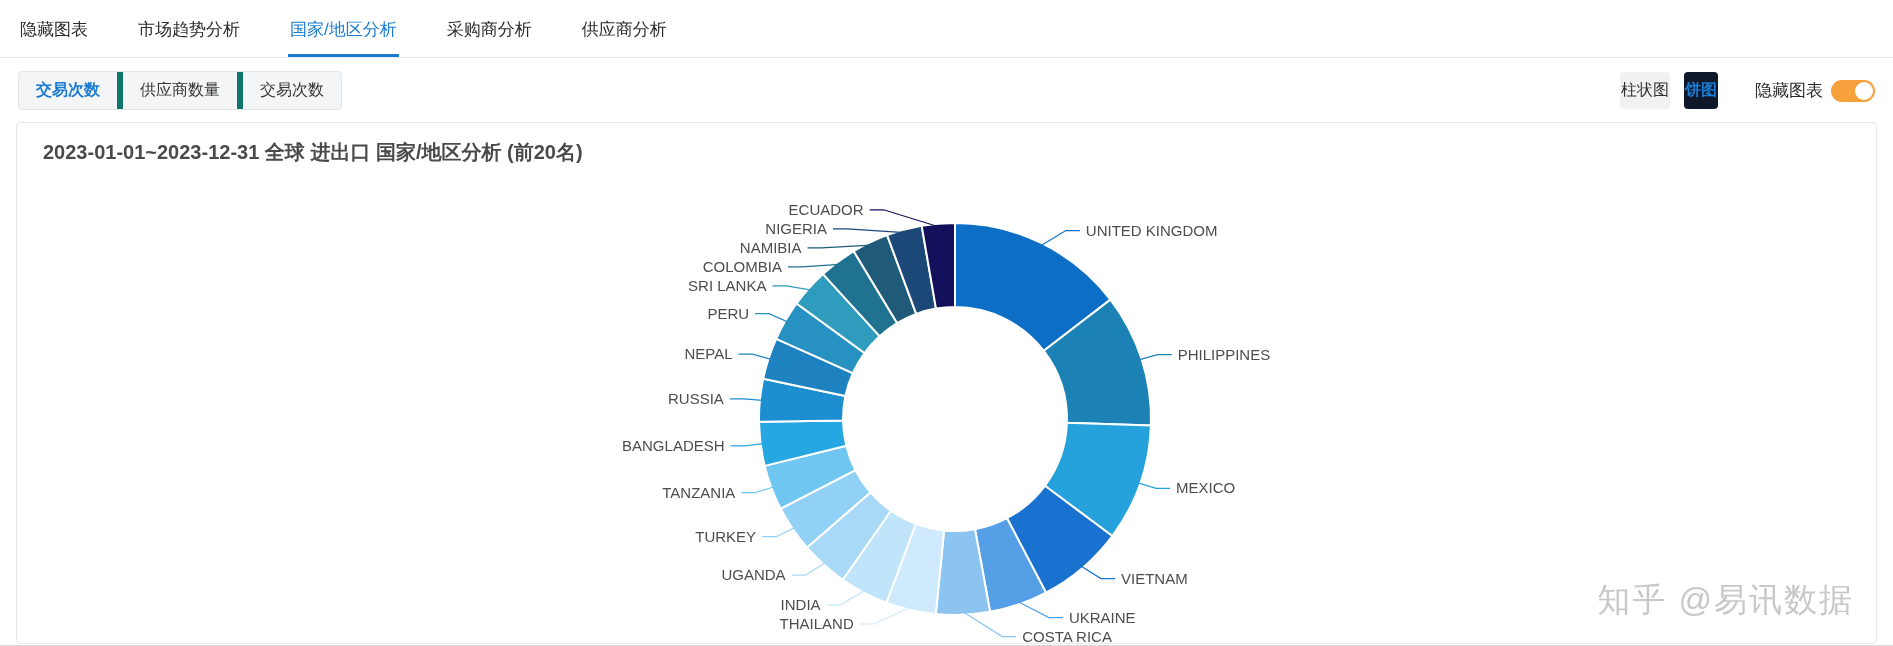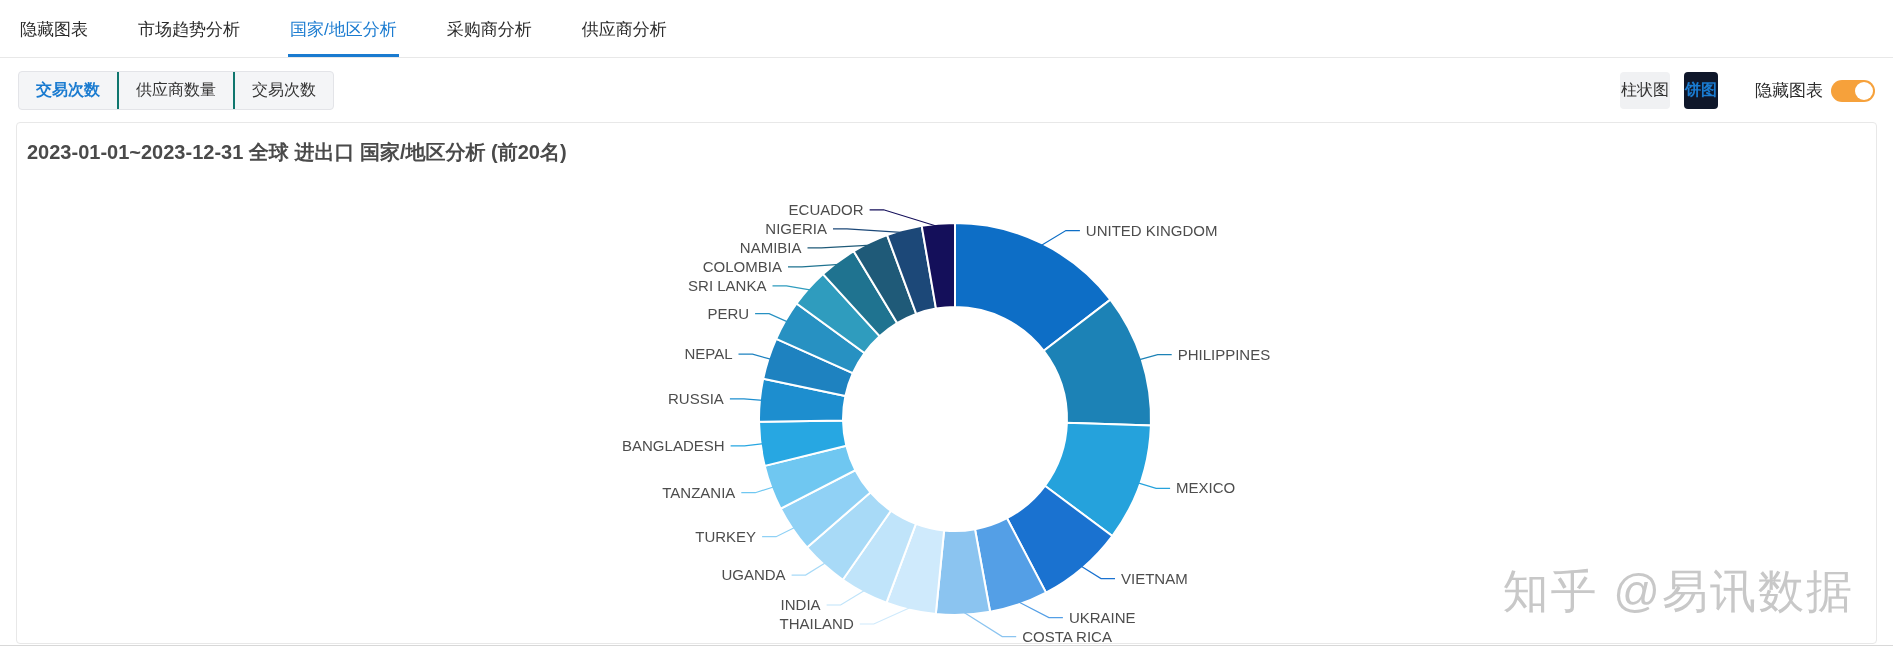--- a/index.html
+++ b/index.html
@@ -8,38 +8,38 @@
     font-family:"Liberation Sans","DejaVu Sans",sans-serif;color:#2b2b2b;
     border-bottom:1px solid #d8d8d8;box-sizing:border-box;
   }
   
   .tabbar{display:flex;gap:46px;padding:16px 0 0 18px;border-bottom:1px solid #e8e8e8;}
   .tab{font-size:17px;padding:2px 2px 13px 2px;border-bottom:3px solid transparent;cursor:pointer;white-space:nowrap;}
   .tab.active{color:#1a7bd0;border-bottom-color:#1a7bd0;text-align:right;}
   
   .toolbar{display:flex;justify-content:space-between;align-items:center;padding:13px 18px 12px 18px;}
   .seg{display:flex;background:#f4f5f7;border:1px solid #e3e4e8;border-radius:4px;overflow:hidden;}
-  .seg .seg-btn{padding:8px 17px;font-size:16px;background:transparent;border:none;border-left:2px solid #0f766e;color:#333;cursor:pointer;font-family:inherit;}
+  .seg .seg-btn{padding:8px 17px;font-size:16px;background:transparent;border:none;border-left:6px solid #0f766e;color:#333;cursor:pointer;font-family:inherit;}
   .seg .seg-btn:first-child{border-left:none;}
   .seg .seg-btn.active{color:#1a7bd0;font-weight:bold;}
   .right-tools{display:flex;align-items:center;gap:14px;}
   .type-btn{padding:8px 1px;font-size:16px;border:none;border-radius:4px;background:#f0f1f3;color:#333;cursor:pointer;font-family:inherit;}
   .type-btn.active{background:#0f172a;color:#1a7bd0;font-weight:bold;}
   .hide-wrap{display:flex;align-items:center;gap:8px;margin-left:23px;}
   .hide-label{font-size:17px;color:#2b2b2b;}
   .toggle{width:44px;height:22px;border-radius:11px;background:#f6a13b;position:relative;cursor:pointer;}
   .toggle .knob{position:absolute;top:2px;right:2px;width:18px;height:18px;border-radius:50%;background:#fff;}
   
   .card{position:relative;margin:0 16px;height:522px;border:1px solid #e8e8e8;border-radius:4px;background:#fff;box-sizing:border-box;}
-  .card-title{position:absolute;top:16px;left:10px;font-size:20px;font-weight:bold;color:#4a4a4a;z-index:2;}
+  .card-title{position:absolute;top:16px;left:26px;font-size:20px;font-weight:bold;color:#4a4a4a;z-index:2;}
   .pie-wrap{position:absolute;inset:0;text-align:center;}
   .pie-wrap svg{display:block;}
   .pie-label{font-size:15px;fill:#4d4d4d;}
   .watermark{
-    position:absolute;right:22px;bottom:20px;font-size:46px;color:#c8c8c8;
+    position:absolute;right:22px;bottom:20px;font-size:33px;color:#c8c8c8;
     letter-spacing:2px;font-weight:500;text-shadow:2px 2px 0 #ffffff;z-index:3;user-select:none;
   }
 </style>
 </head>
 <body>
 
 <div class="tabbar">
   <div class="tab">隐藏图表</div>
   <div class="tab">市场趋势分析</div>
   <div class="tab active">国家/地区分析</div>

